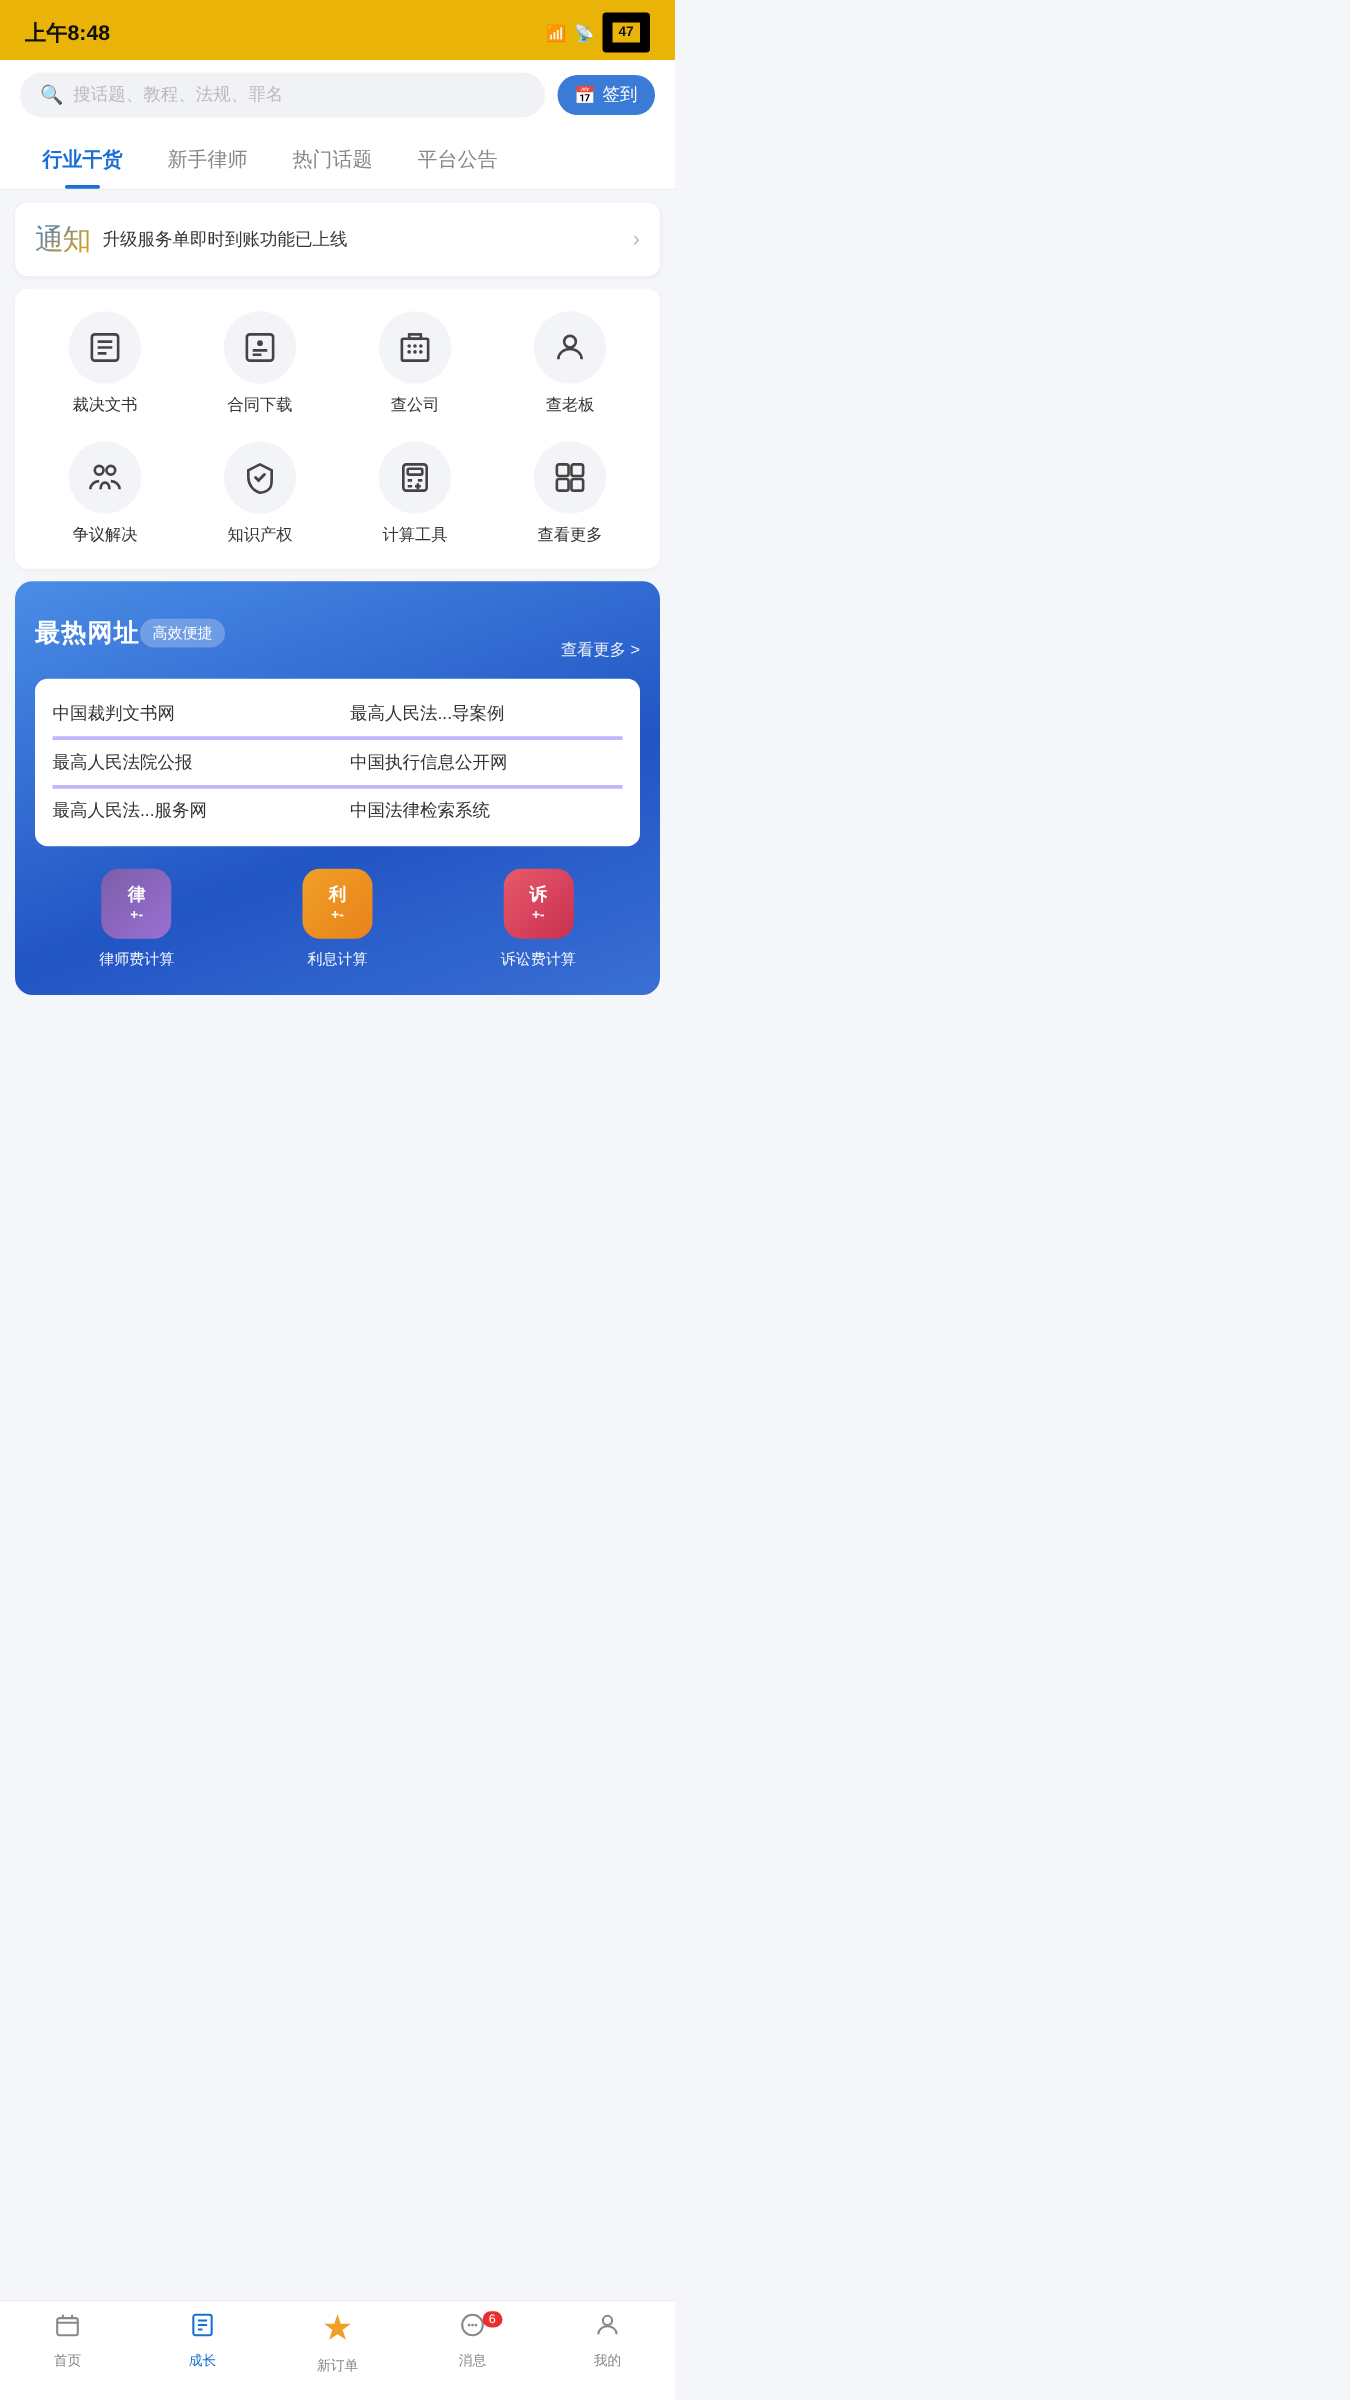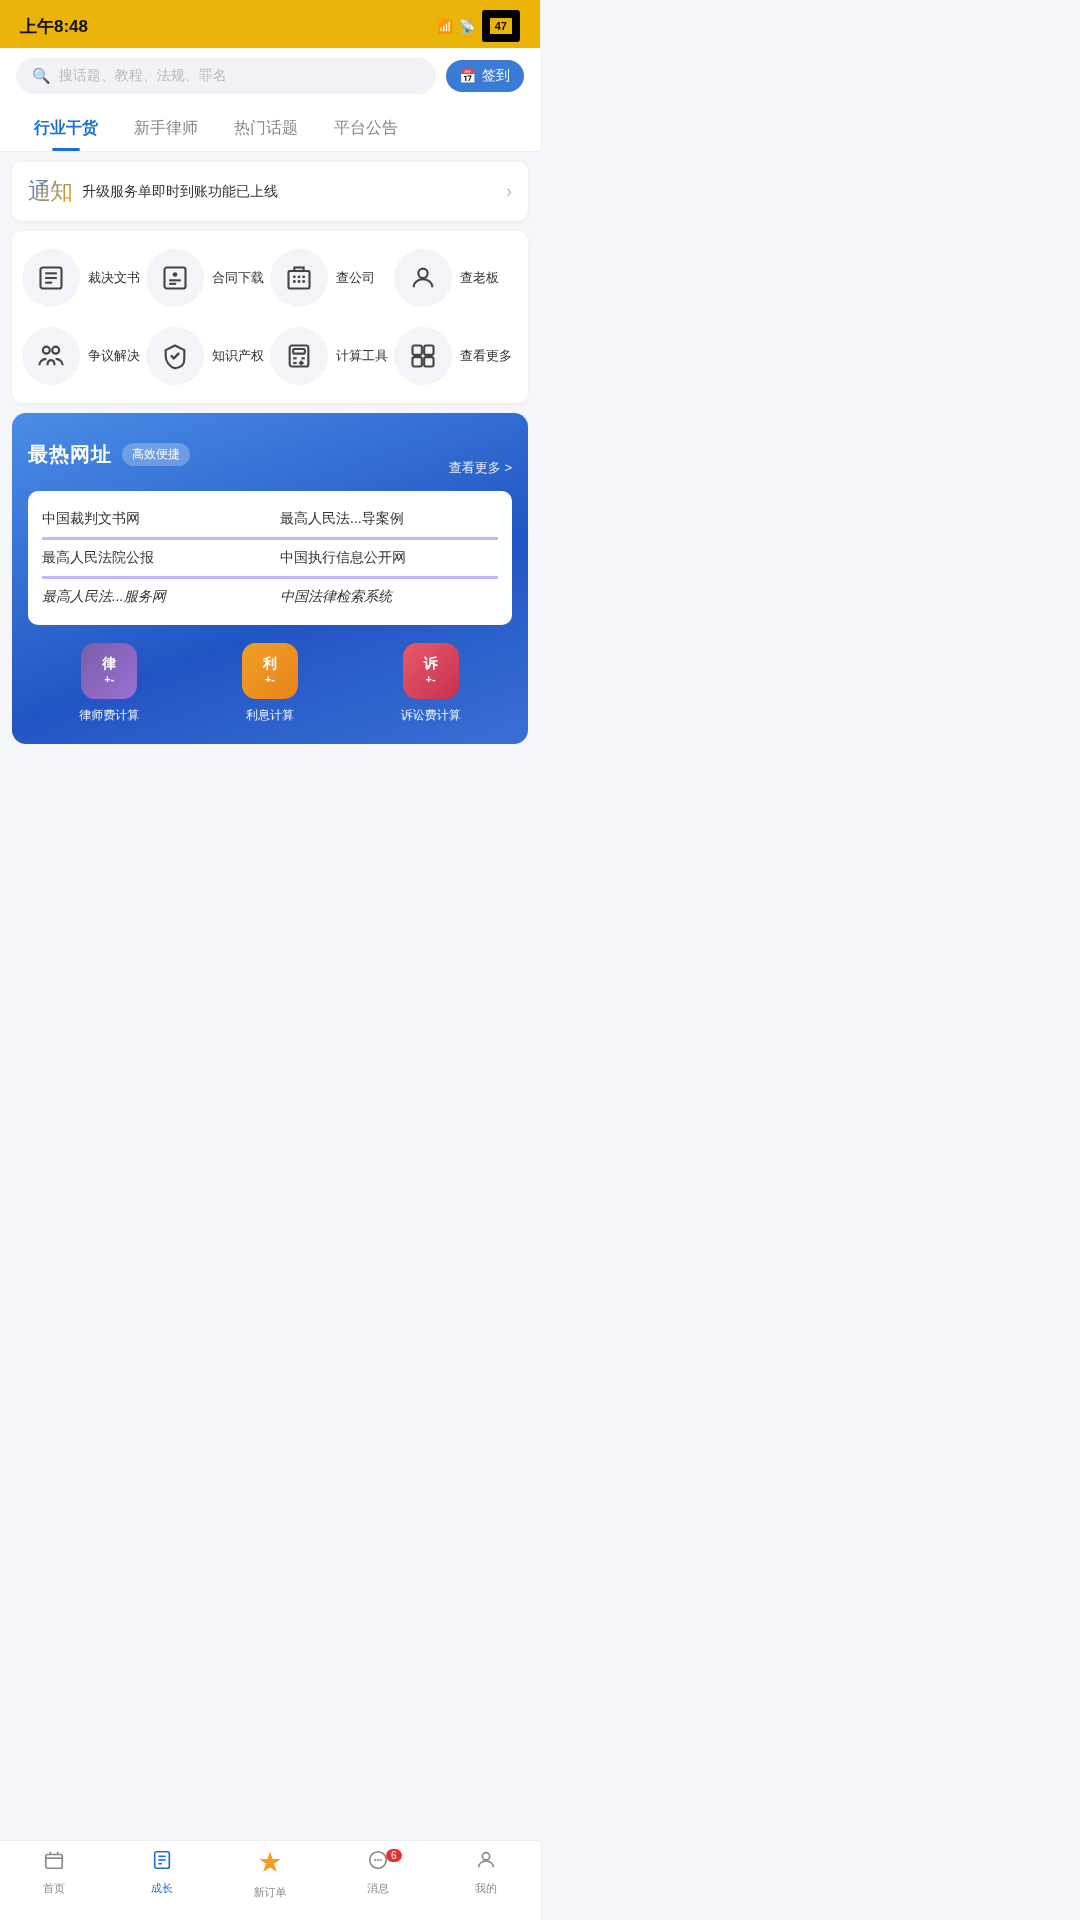--- a/index.html
+++ b/index.html
@@ -131,21 +131,21 @@
       margin: 0 12px 10px;
       border-radius: 10px;
       padding: 18px 10px;
       display: grid;
       grid-template-columns: repeat(4, 1fr);
       gap: 20px 0;
       box-shadow: 0 1px 4px rgba(0,0,0,0.04);
     }
     .grid-item {
       display: flex;
-      flex-direction: row;
+      flex-direction: column;
       align-items: center;
       gap: 8px;
       cursor: pointer;
     }
     .grid-icon-wrap {
       width: 58px; height: 58px;
       background: #f2f4f8;
       border-radius: 50%;
       display: flex; align-items: center; justify-content: center;
       font-size: 26px;
@@ -158,21 +158,20 @@
       margin: 0 12px 10px;
       background: linear-gradient(160deg, #4a8de6 0%, #2255c4 60%, #3a6fd4 100%);
       border-radius: 14px;
       padding: 18px 16px 16px;
       position: relative;
       overflow: hidden;
     }
     .hot-header {
       display: flex;
       align-items: center;
-      gap: 10px;
       margin-bottom: 14px;
     }
     .hot-title {
       font-size: 20px;
       font-weight: 900;
       color: #fff;
       letter-spacing: 1px;
     }
     .hot-badge {
       background: rgba(255,255,255,0.25);
@@ -194,21 +193,21 @@
       border-radius: 10px;
       padding: 10px 14px;
       margin-bottom: 14px;
     }
     .hot-link-row {
       display: flex;
       justify-content: space-between;
       padding: 9px 0;
       border-bottom: 3px solid #c4b5fd;
     }
-    .hot-link-row:last-child { border-bottom: none; font-style: italic; }
+    .hot-link-row:last-child { border-bottom: none; }
     .hot-link-item {
       font-size: 14px;
       color: #333;
       cursor: pointer;
       flex: 1;
     }
     .hot-link-item:last-child { padding-left: 20px; }
 
     
     .calc-row {

